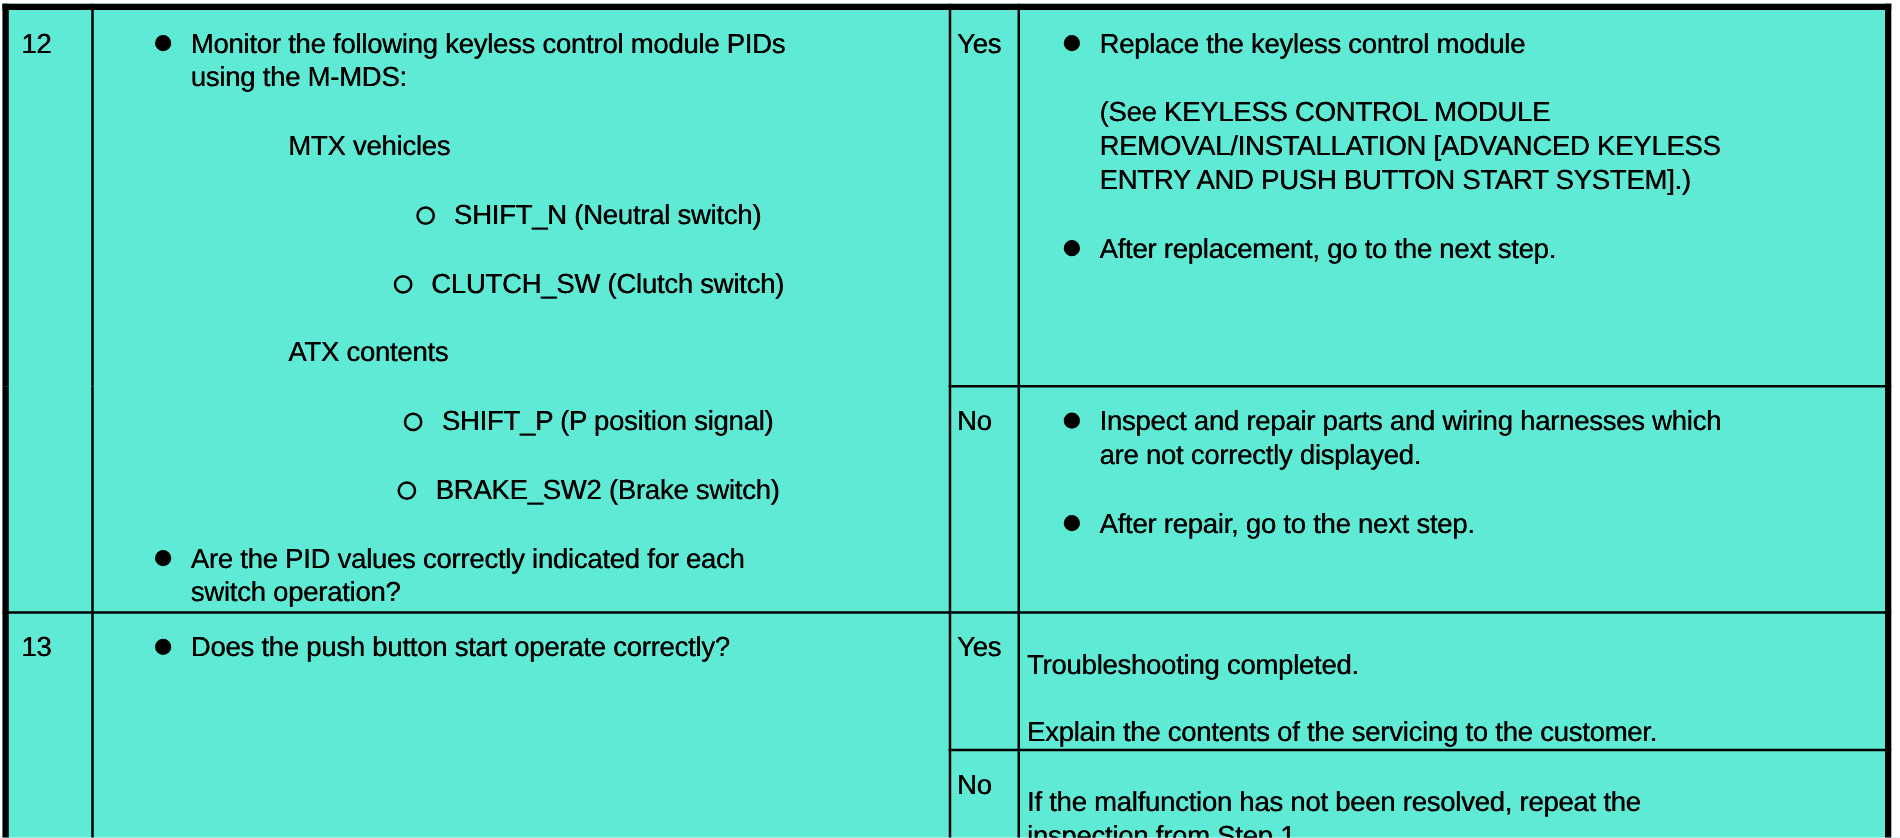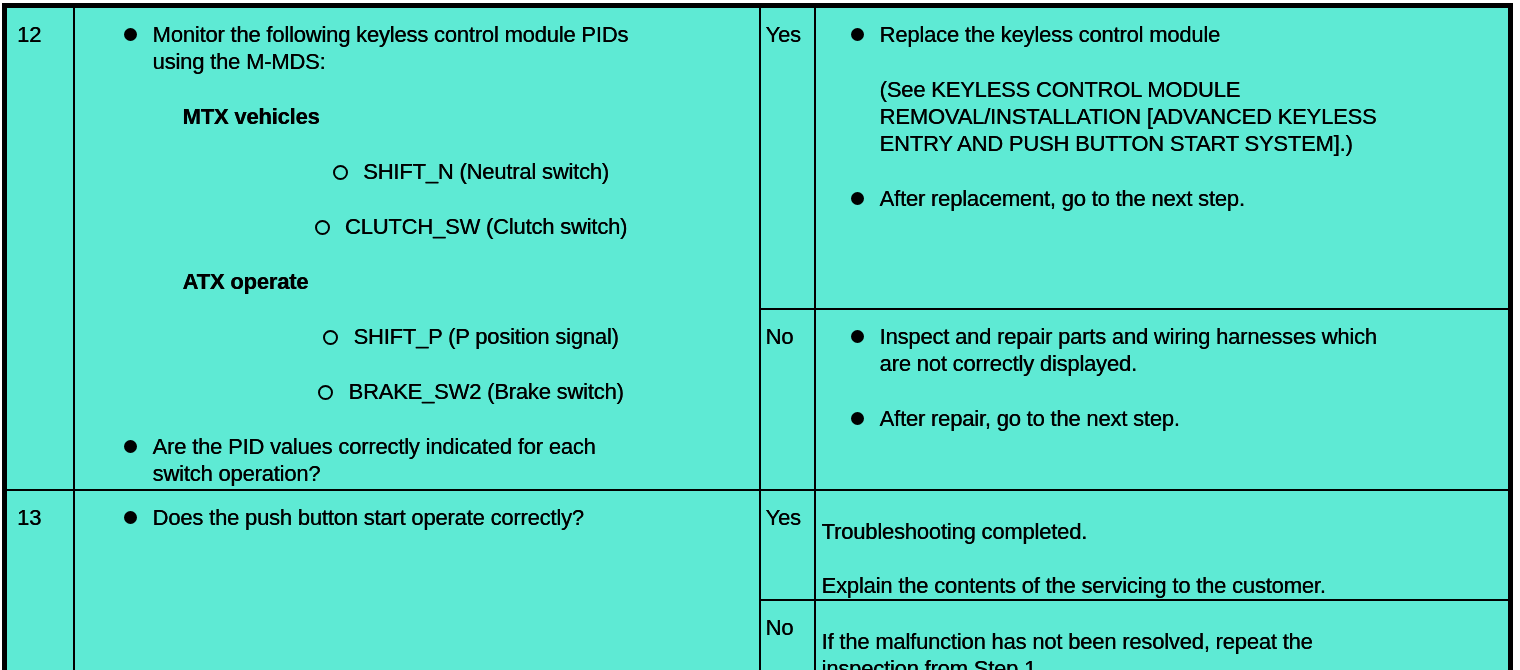--- a/index.html
+++ b/index.html
@@ -53,21 +53,21 @@
     flex: none;
     width: 11px; height: 11px;
     border: 2.5px solid #000000;
     border-radius: 50%;
     margin-top: 7px;
     background: transparent;
   }
   .bullet-item .text { margin-left: 16px; }
   .circle-item { margin-left: 74px; justify-content: center; }
   .circle-item .text { margin-left: 15px; }
-  .sub-header { margin-left: 59px; font-weight: 700; }
+  .sub-header { margin-left: 107px; font-weight: 400; }
   .note-text { margin-left: 29px; }
   .plain-para + .plain-para { margin-top: 27px; }
   .text, .note-text, .plain-para { white-space: pre-line; }
 </style>
 </head>
 <body>
 
 <div class="page">
   <table class="troubleshooting">
     <colgroup>
@@ -87,21 +87,21 @@
             </div>
             <div class="item sub-header">MTX vehicles</div>
             <div class="item circle-item">
               <span class="marker-ring"></span>
               <span class="text">SHIFT_N (Neutral switch)</span>
             </div>
             <div class="item circle-item">
               <span class="marker-ring"></span>
               <span class="text">CLUTCH_SW (Clutch switch)</span>
             </div>
-            <div class="item sub-header">ATX operate</div>
+            <div class="item sub-header">ATX contents</div>
             <div class="item circle-item">
               <span class="marker-ring"></span>
               <span class="text">SHIFT_P (P position signal)</span>
             </div>
             <div class="item circle-item">
               <span class="marker-ring"></span>
               <span class="text">BRAKE_SW2 (Brake switch)</span>
             </div>
             <div class="item bullet-item">
               <span class="marker-disc"></span>

